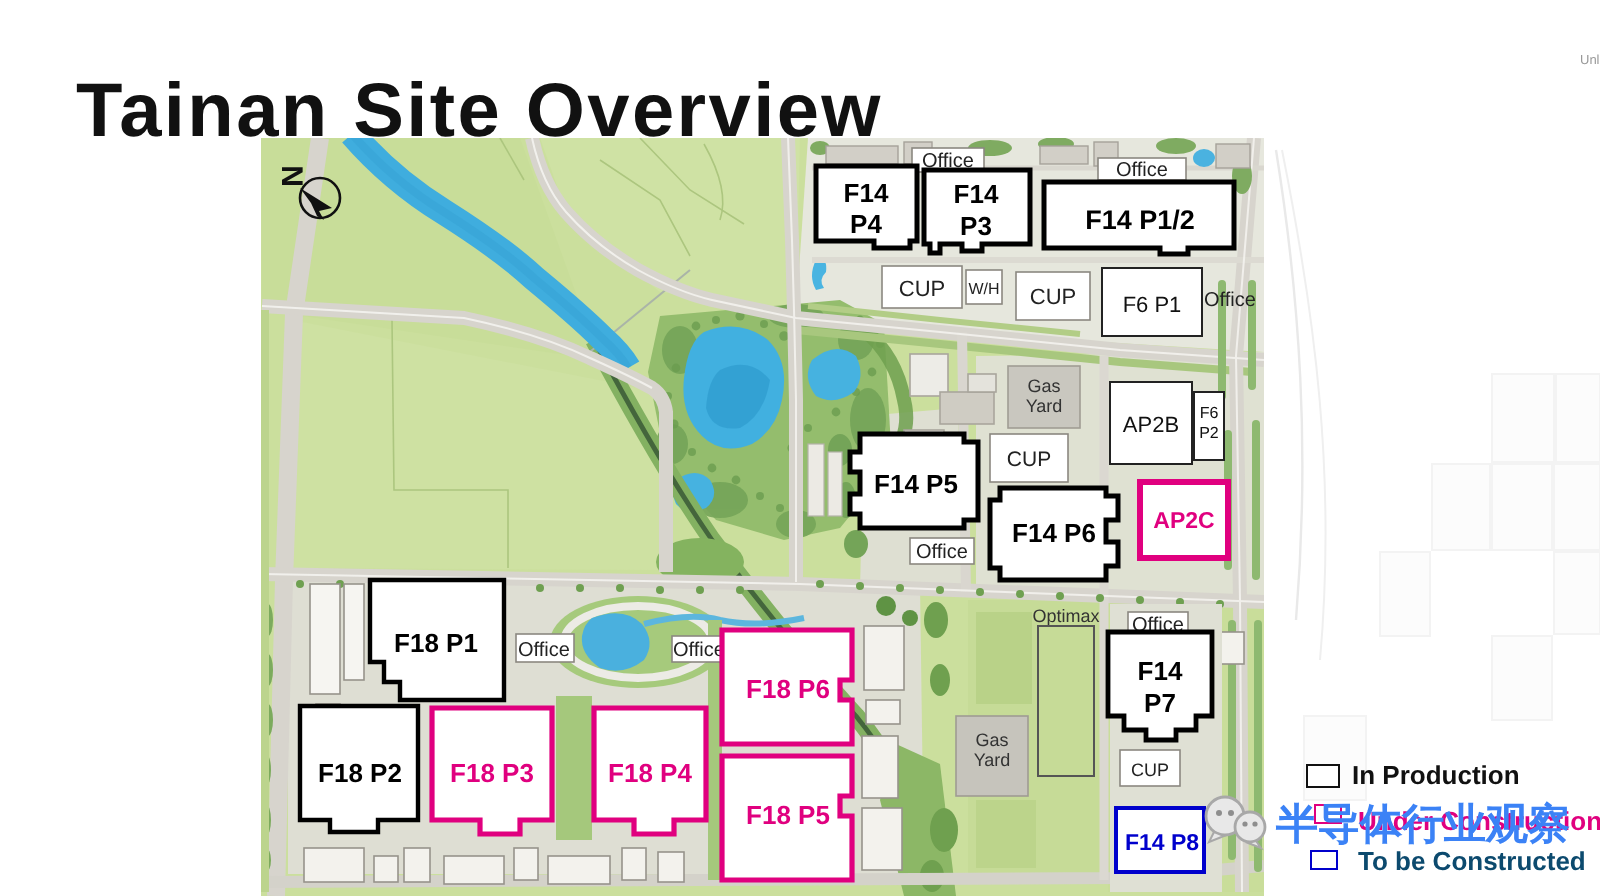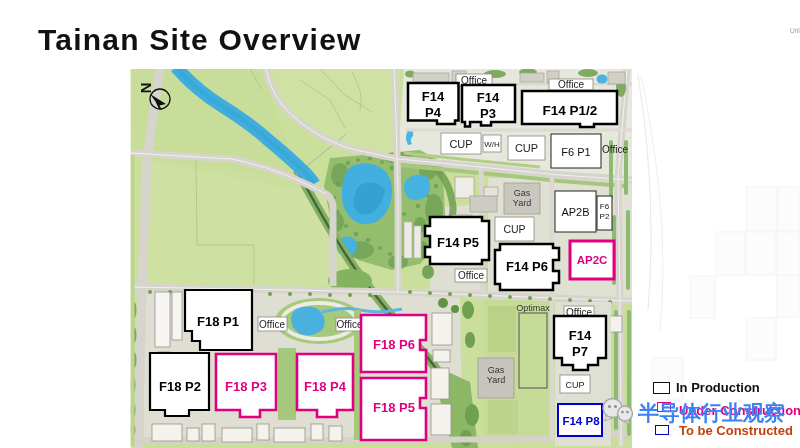--- a/index.html
+++ b/index.html
@@ -4,21 +4,21 @@
 <style>
   html,body{margin:0;padding:0;}
   body{width:800px;height:448px;background:#fff;overflow:hidden;position:relative;
        font-family:"Liberation Sans",sans-serif;}
   .abs{position:absolute;}
   svg text{font-family:"Liberation Sans",sans-serif;}
 </style>
 </head>
 <body>
 
-<div class="abs" style="left:38px;top:25px;font-size:30px;line-height:30px;font-weight:bold;color:#111;letter-spacing:1.2px;">Tainan Site Overview</div>
+<div class="abs" style="left:38px;top:41px;font-size:38px;line-height:30px;font-weight:bold;color:#111;letter-spacing:1.2px;">Tainan Site Overview</div>
 
 <svg class="abs" style="left:0;top:0" width="800" height="448" viewBox="0 0 800 448">
 <defs>
 <clipPath id="mapclip">
         <rect x="130.5" y="69" width="501.5" height="379"></rect>
       </clipPath>
 </defs>
 
 <g fill="#fcfcfc" stroke="#f3f3f3" stroke-width="1">
   <rect x="746" y="187" width="31" height="44"></rect>
@@ -484,21 +484,21 @@
   <div class="abs" style="left:-6px;top:27px;font-size:6.5px;color:#999;white-space:nowrap;">Unleash Innovation</div>
 </div>
 
 <div class="abs" style="left:653px;top:382px;width:15px;height:10px;border:1.6px solid #111;background:#fff;"></div>
 <div class="abs" style="left:676px;top:380px;font-size:13px;font-weight:bold;color:#111;white-space:nowrap;">In Production</div>
 
 <div class="abs" style="left:657px;top:402px;width:12px;height:8px;border:1.8px solid #e0007f;background:#fff;"></div>
 <div class="abs" style="left:679px;top:402.5px;font-size:13px;font-weight:bold;color:#e0007f;white-space:nowrap;">Under Construction</div>
 
 <div class="abs" style="left:655px;top:424.5px;width:12px;height:8px;border:1.8px solid #0000cc;background:#fff;"></div>
-<div class="abs" style="left:679px;top:422.5px;font-size:13px;font-weight:bold;color:#c2410c;white-space:nowrap;">To be Constructed</div>
+<div class="abs" style="left:679px;top:422.5px;font-size:13px;font-weight:bold;color:#0c4a6e;white-space:nowrap;">To be Constructed</div>
 
 <svg class="abs" style="left:600px;top:396px" width="40" height="32">
   <circle cx="12.5" cy="12" r="9.5" fill="#e8e8e8" stroke="#a8a8a8" stroke-width="1.4"></circle>
   <polygon points="7,20 4.5,25 12,22" fill="#e8e8e8" stroke="#a8a8a8" stroke-width="1"></polygon>
   <circle cx="9.5" cy="10.5" r="1.5" fill="#8e8e8e"></circle>
   <circle cx="15.5" cy="10.5" r="1.5" fill="#8e8e8e"></circle>
   <circle cx="25" cy="17.5" r="7.5" fill="#e8e8e8" stroke="#a8a8a8" stroke-width="1.4"></circle>
   <circle cx="22.5" cy="16" r="1.3" fill="#8e8e8e"></circle>
   <circle cx="27.5" cy="16" r="1.3" fill="#8e8e8e"></circle>
   <polygon points="28,24.5 30.5,28 24,25.5" fill="#e8e8e8" stroke="#a8a8a8" stroke-width="1"></polygon>

